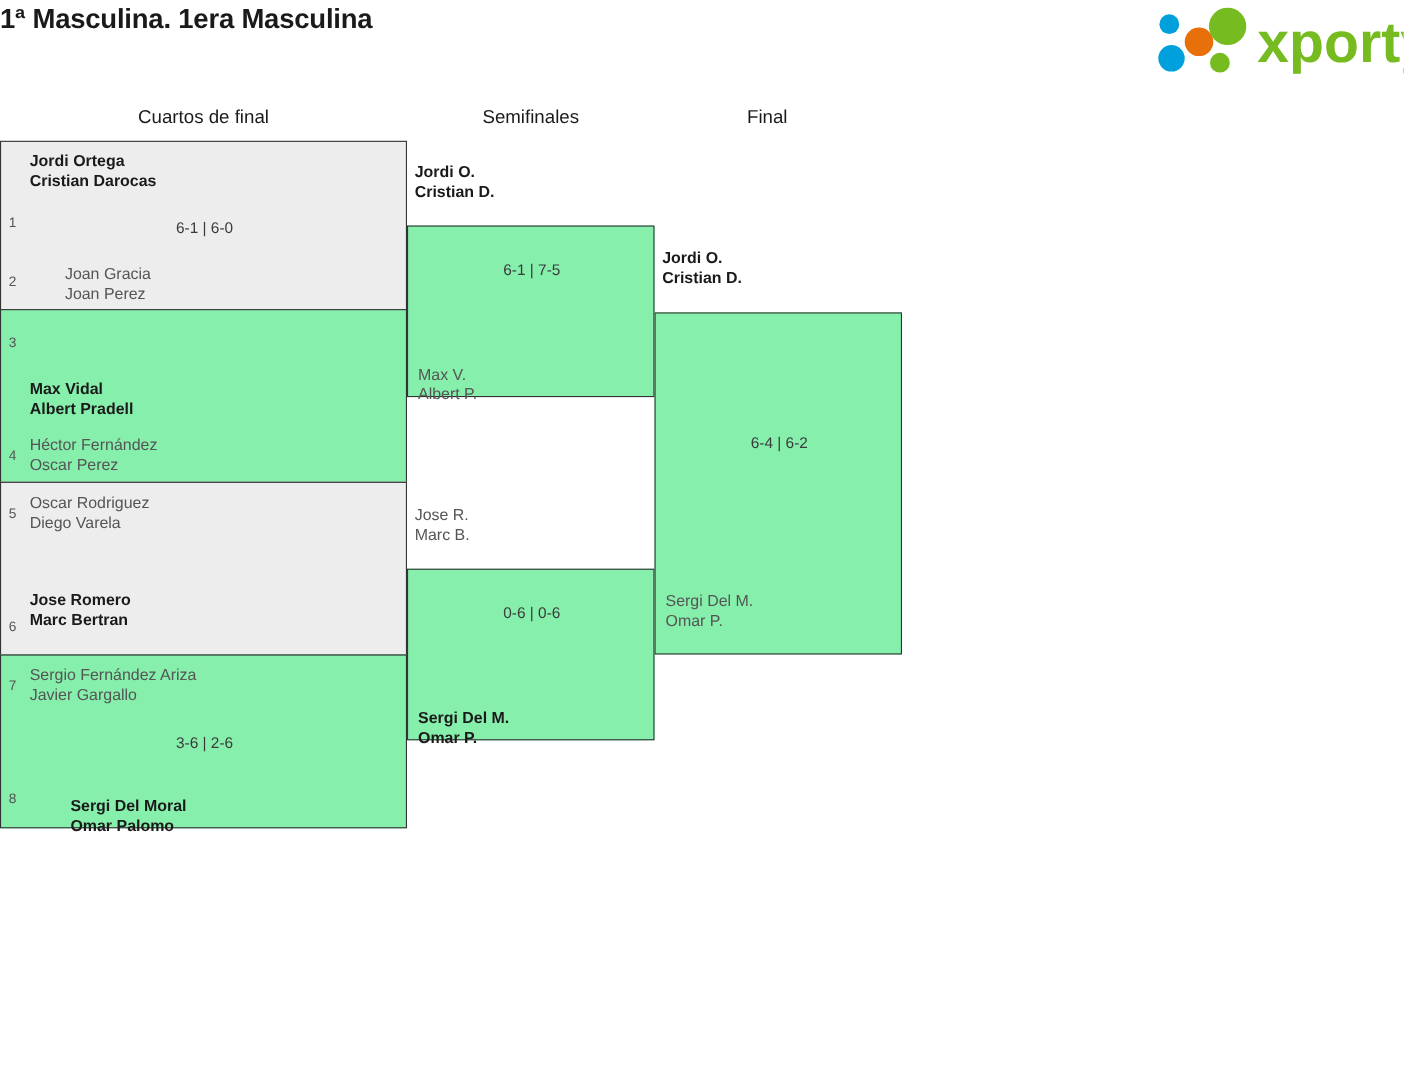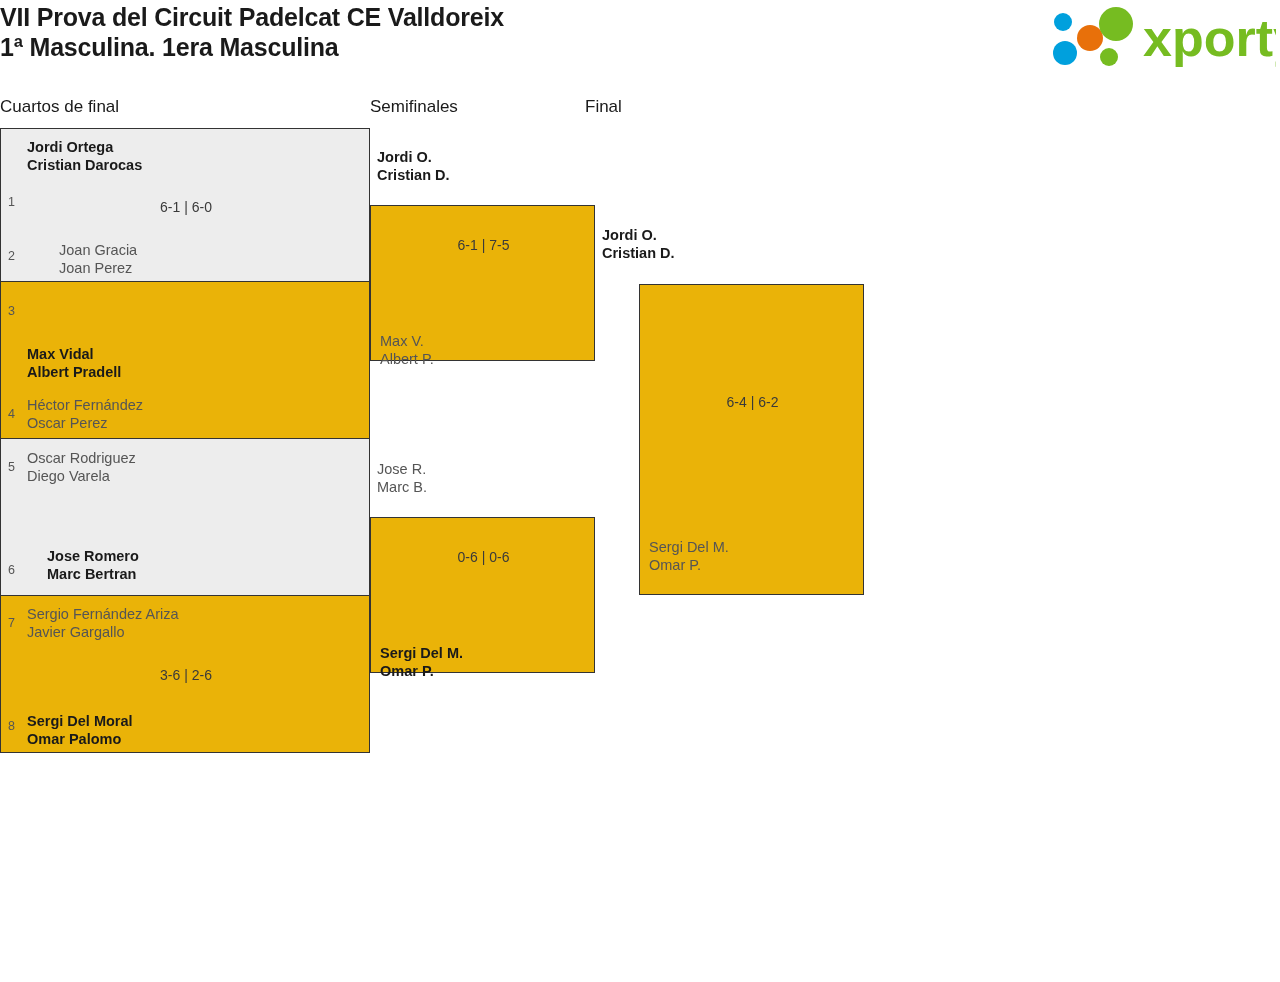--- a/index.html
+++ b/index.html
@@ -26,33 +26,33 @@
 
   
   .logo { position: absolute; left: 1046px; top: 6px; width: 230px; height: 64px; }
   .logo svg { display: block; }
 
   
   .round-head {
     position: absolute;
     font-size: 17px;
     color: #1a1a1a;
-    text-align: left;
+    text-align: center;
     line-height: 22px;
     white-space: nowrap;
   }
   #head-qf   { left: 0px;   top: 96px; width: 370px; }
   #head-sf   { left: 370px; top: 96px; width: 225px; }
   #head-f    { left: 585px; top: 96px; width: 225px; }
 
   
   .box {
     position: absolute;
     border: 1px solid #333333;
-    background: #eab308;
+    background: #86efac;
   }
   .box.shaded { background: #ededed; }
 
   .team {
     position: absolute;
     left: 26px;
     font-size: 14.5px;
     line-height: 18px;
     color: #555555;
     white-space: nowrap;
@@ -80,21 +80,20 @@
   
   .sf-team { left: 9px; margin-top: 28px; }
   .f-team  { left: 9px; }
 </style>
 </head>
 <body>
 
 <div id="root">
 
   <div class="title-block">
-    <div class="title-line">VII Prova del Circuit Padelcat CE Valldoreix</div>
     <div class="title-line">1ª Masculina. 1era Masculina</div>
   </div>
 
   <div class="logo">
     <svg width="230" height="64" viewBox="0 0 230 64" xmlns="http://www.w3.org/2000/svg">
       <circle cx="17" cy="16" r="9" fill="#00a0dd"></circle>
       <circle cx="19" cy="47" r="12" fill="#00a0dd"></circle>
       <circle cx="44" cy="32" r="13" fill="#e8700a"></circle>
       <circle cx="70" cy="18" r="17" fill="#76bc21"></circle>
       <circle cx="63" cy="51" r="9" fill="#76bc21"></circle>
@@ -135,35 +134,35 @@
   </div>
 
   <div class="box shaded" style="left:0px; top:438px; width:370px; height:158px;">
     <span class="seed" style="top:21px;">5</span>
     <span class="team" style="top:10px;">
       <span>Oscar Rodriguez</span>
       <span class="p2">Diego Varela</span>
     </span>
     <span class="score" style="left:0px; top:70px; width:370px;"></span>
     <span class="seed" style="top:124px;">6</span>
-    <span class="team win" style="top:108px;margin-left:20px;">
+    <span class="team win" style="top:98px;">
       <span>Jose Romero</span>
       <span class="p2">Marc Bertran</span>
     </span>
   </div>
 
   <div class="box" style="left:0px; top:595px; width:370px; height:158px;">
     <span class="seed" style="top:20px;">7</span>
     <span class="team" style="top:9px;">
       <span>Sergio Fernández Ariza</span>
       <span class="p2">Javier Gargallo</span>
     </span>
     <span class="score" style="left:0px; top:70px; width:370px;">3-6 | 2-6</span>
     <span class="seed" style="top:123px;">8</span>
-    <span class="team win" style="top:116px;">
+    <span class="team win" style="top:128px;margin-left:37px;">
       <span>Sergi Del Moral</span>
       <span class="p2">Omar Palomo</span>
     </span>
   </div>
 
   <span class="team win" style="left:377px; top:148px;">
     <span>Jordi O.</span>
     <span class="p2">Cristian D.</span>
   </span>
 
@@ -186,21 +185,21 @@
       <span>Sergi Del M.</span>
       <span class="p2">Omar P.</span>
     </span>
   </div>
 
   <span class="team win" style="left:602px; top:226px;">
     <span>Jordi O.</span>
     <span class="p2">Cristian D.</span>
   </span>
 
-  <div class="box" style="left:595px; top:284px; width:225px; height:311px;margin-left:44px;">
+  <div class="box" style="left:595px; top:284px; width:225px; height:311px;">
     <span class="score" style="left:0px; top:108px; width:225px;">6-4 | 6-2</span>
     <span class="team f-team" style="top:253px;">
       <span>Sergi Del M.</span>
       <span class="p2">Omar P.</span>
     </span>
   </div>
 
 </div>
 
 </body></html>

